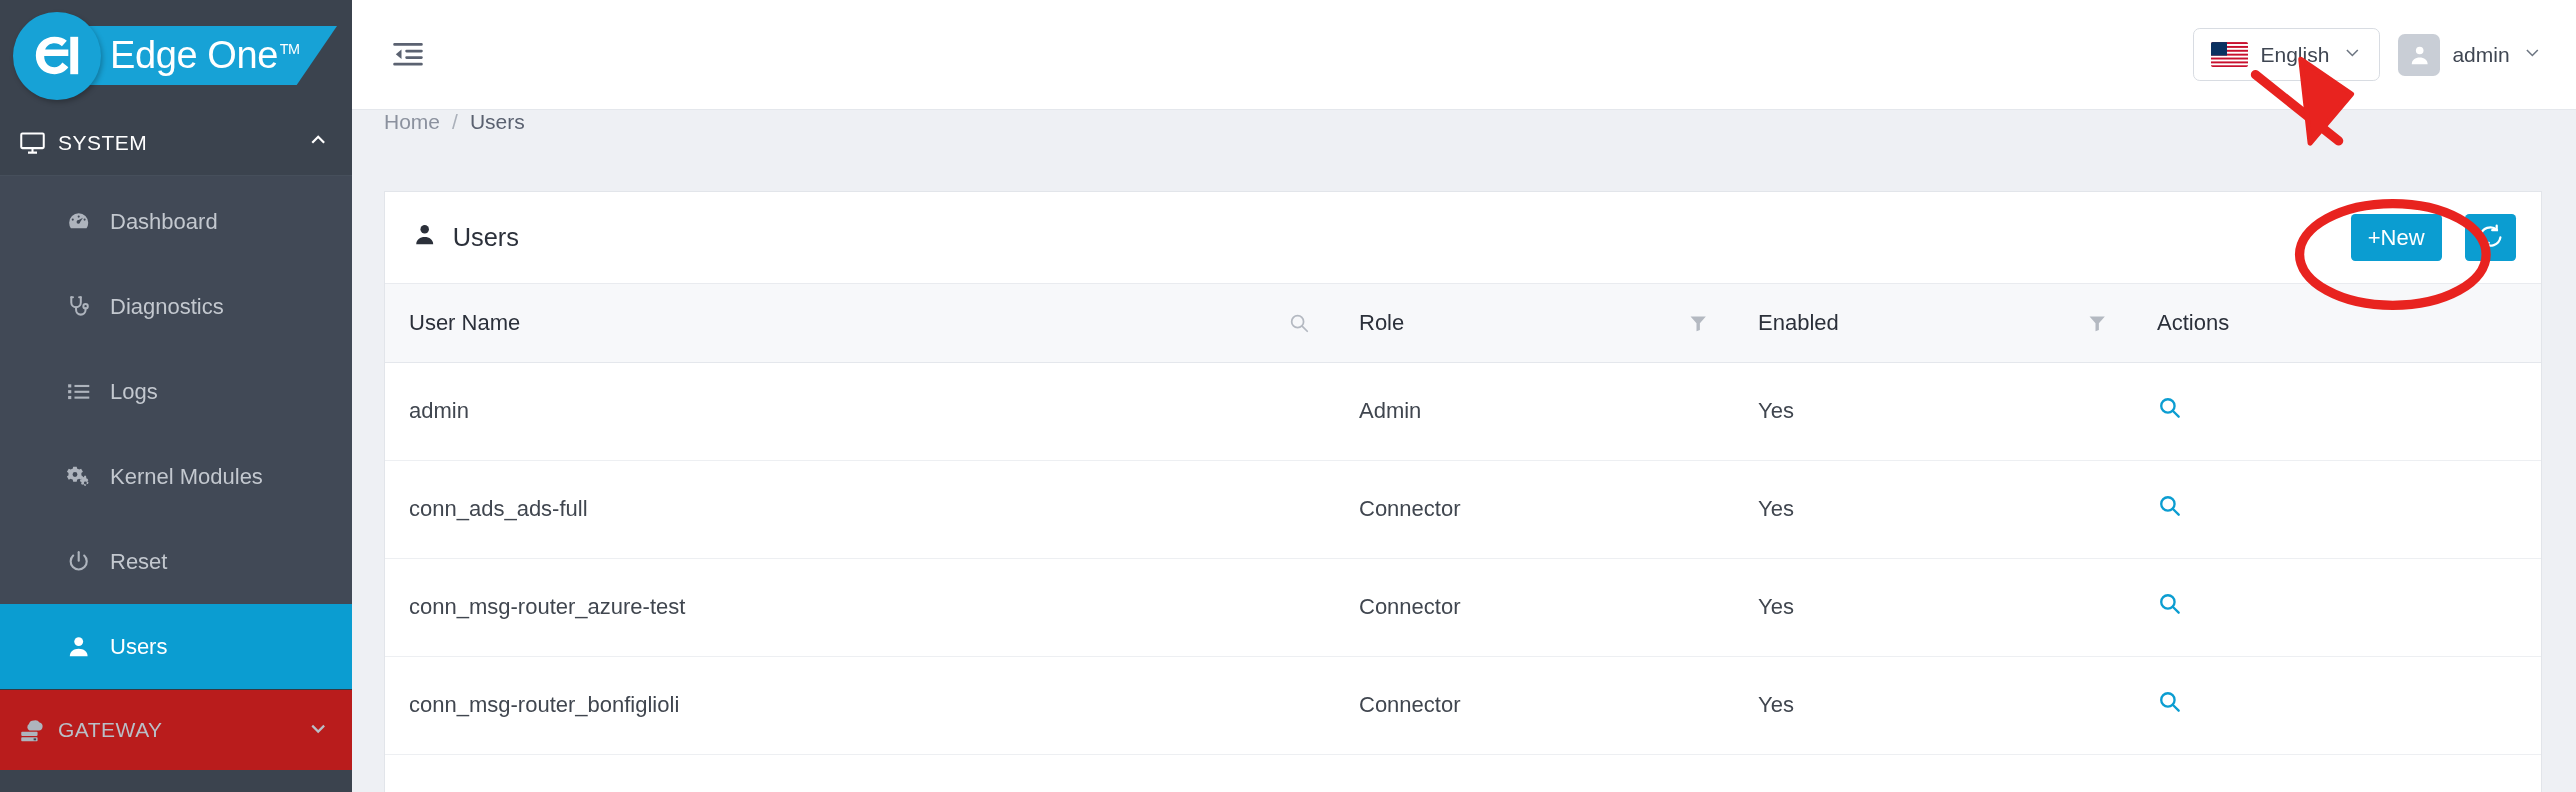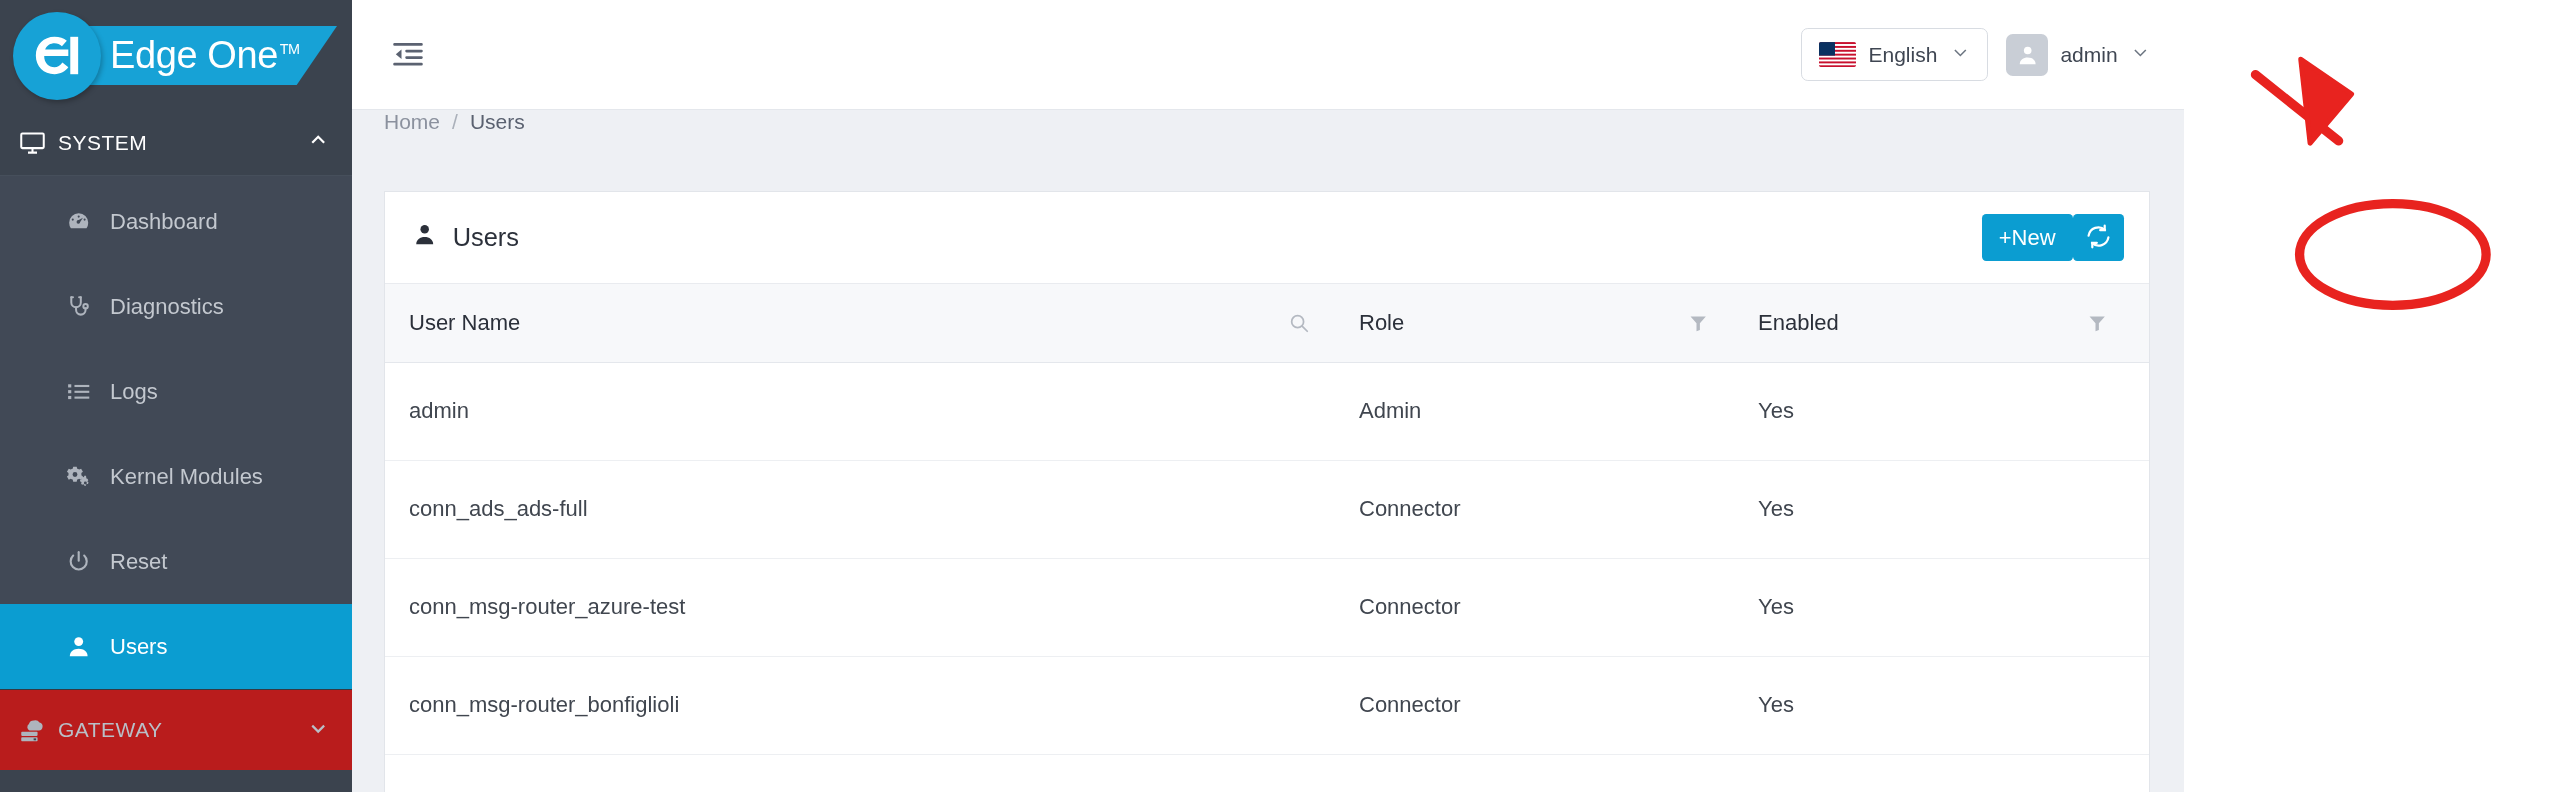--- a/index.html
+++ b/index.html
@@ -5,21 +5,21 @@
   * { box-sizing: border-box; margin: 0; padding: 0; }
   html, body {
     width: 2576px;
     height: 793px;
     overflow: hidden;
     background: #ffffff;
     font-family: "Liberation Sans", sans-serif;
   }
   #app {
     position: relative;
-    width: 2184px;
+    width: 2576px;
     height: 793px;
     display: flex;
   }
 
   
   .sidebar {
     width: 352px;
     min-width: 352px;
     height: 793px;
     background: #3b434e;
@@ -230,21 +230,21 @@
     background: #0b9dd1;
     color: #ffffff;
     border: none;
     border-radius: 4.2px;
     height: 47px;
     padding: 0 17px;
     font-size: 22px;
     font-family: "Liberation Sans", sans-serif;
     cursor: pointer;
     display: flex; align-items: center;
-    margin-right: 0;
+    margin-right: 23px;
   }
   .btn-refresh {
     background: #0b9dd1;
     border: none;
     border-radius: 4.2px;
     height: 47px;
     width: 51px;
     cursor: pointer;
     display: flex; align-items: center; justify-content: center;
   }

